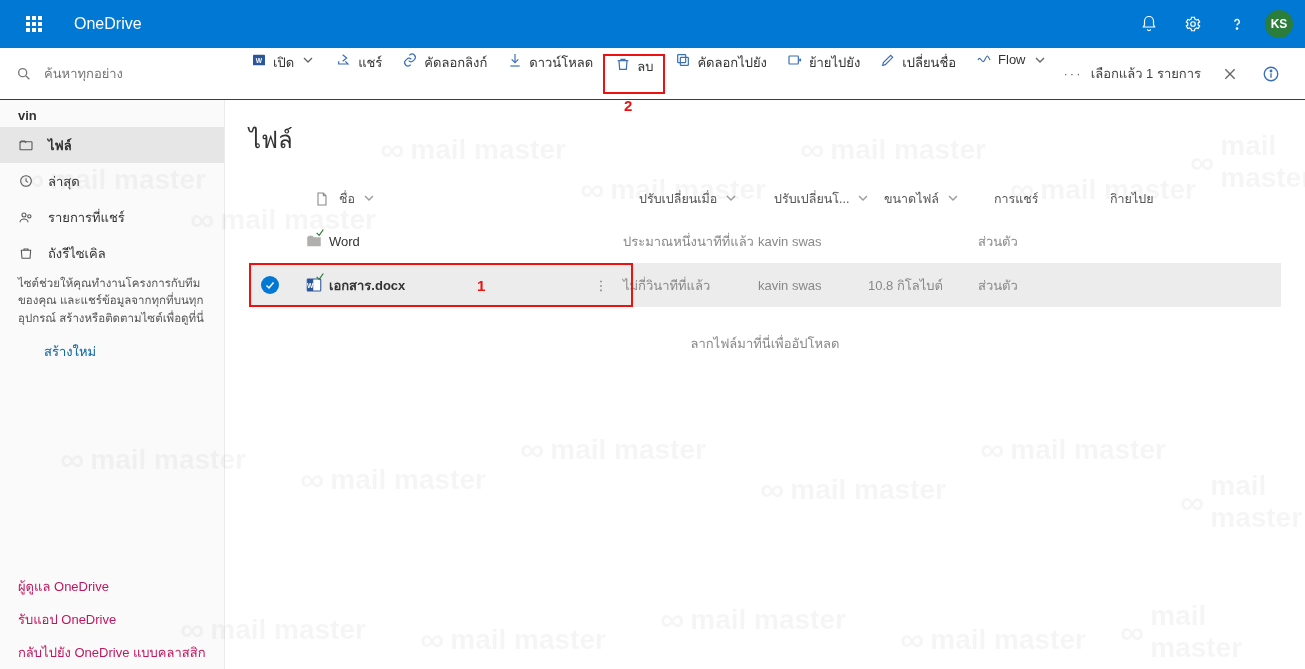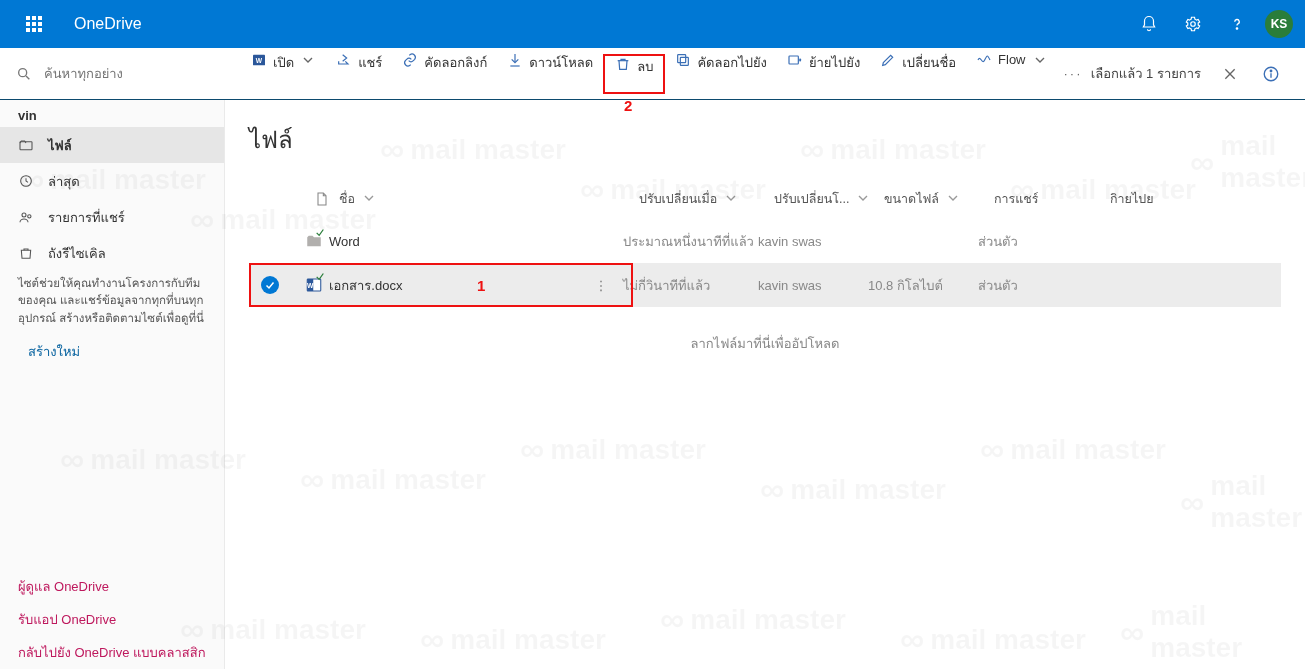--- a/index.html
+++ b/index.html
@@ -32,21 +32,21 @@
 
   
   .main { display: flex; height: calc(669px - 48px - 44px); }
   .sidebar { width: 225px; border-right: 1px solid #eaeaea; background: #fafafa; display:flex; flex-direction:column; }
   .side-owner { padding: 8px 18px 4px; font-size: 13px; font-weight:600; color:#333; }
   .navitem { display: flex; align-items: center; gap: 14px; height: 36px; padding: 0 18px; color: #333; cursor:pointer; }
   .navitem.active { background: #e6e6e6; font-weight: 600; }
   .navitem svg { color: #555; width:16px; height:16px;}
   .side-section-title { padding: 14px 18px 6px; color:#222; font-weight:600;}
   .side-desc { padding: 4px 18px; font-size: 11.5px; color:#555; line-height:1.5;}
-  .side-link { padding: 10px 28px; color: #0a64a0; font-size: 13px; cursor:pointer;}
+  .side-link { padding: 10px 44px; color: #0a64a0; font-size: 13px; cursor:pointer;}
   .side-spacer { flex:1; }
   .side-foot { padding: 6px 18px; color:#be185d; font-size: 13px; cursor:pointer; }
   .side-foot.last { padding-bottom: 14px;}
 
   
   .content { flex:1; padding: 8px 24px 0 24px; position: relative; }
   .page-title { font-size: 24px; font-weight:400; color:#333; margin: 12px 0 20px; }
   .thead { display:flex; align-items:center; height: 40px; color:#555; font-size:12.5px; border-bottom: 0; padding: 0 12px;}
   .col-icon { width: 34px; display:flex; align-items:center; justify-content:center;}
   .col-check { width: 44px; }
@@ -341,21 +341,21 @@
             <rect x="3" y="4" width="8" height="16" fill="#2b579a"></rect>
             <text x="7" y="16" font-size="9" fill="#fff" text-anchor="middle" font-family="Arial" font-weight="bold">W</text>
           </svg>
       </div>
       <div class="col-name" style="position:relative;">
         <span style="position:relative;">
             <svg style="position:absolute; left:-8px; top:-14px;" width="10" height="10" viewBox="0 0 24 24" fill="none" stroke="#2a7d3a" stroke-width="3">
               <polyline points="4 14 10 20 20 6"></polyline>
             </svg>
           </span>
-        <span class="name" style="font-weight:400;">เอกสาร.docx</span>
+        <span class="name" style="font-weight:700;">เอกสาร.docx</span>
         <span class="ann-num" style="position:absolute; left:154px; top:2px;">1</span>
         <div class="more" style="position:absolute; right:10px;">⋮</div>
       </div>
       <div class="col-mod dim">ไม่กี่วินาทีที่แล้ว</div>
       <div class="col-by dim">kavin swas</div>
       <div class="col-size dim">10.8 กิโลไบต์</div>
       <div class="col-share dim">ส่วนตัว</div>
       <div class="col-act"></div>
 
       <div class="ann1" style="position:absolute; left:0; top:0; width:384px; height:44px; pointer-events:none;"></div>

